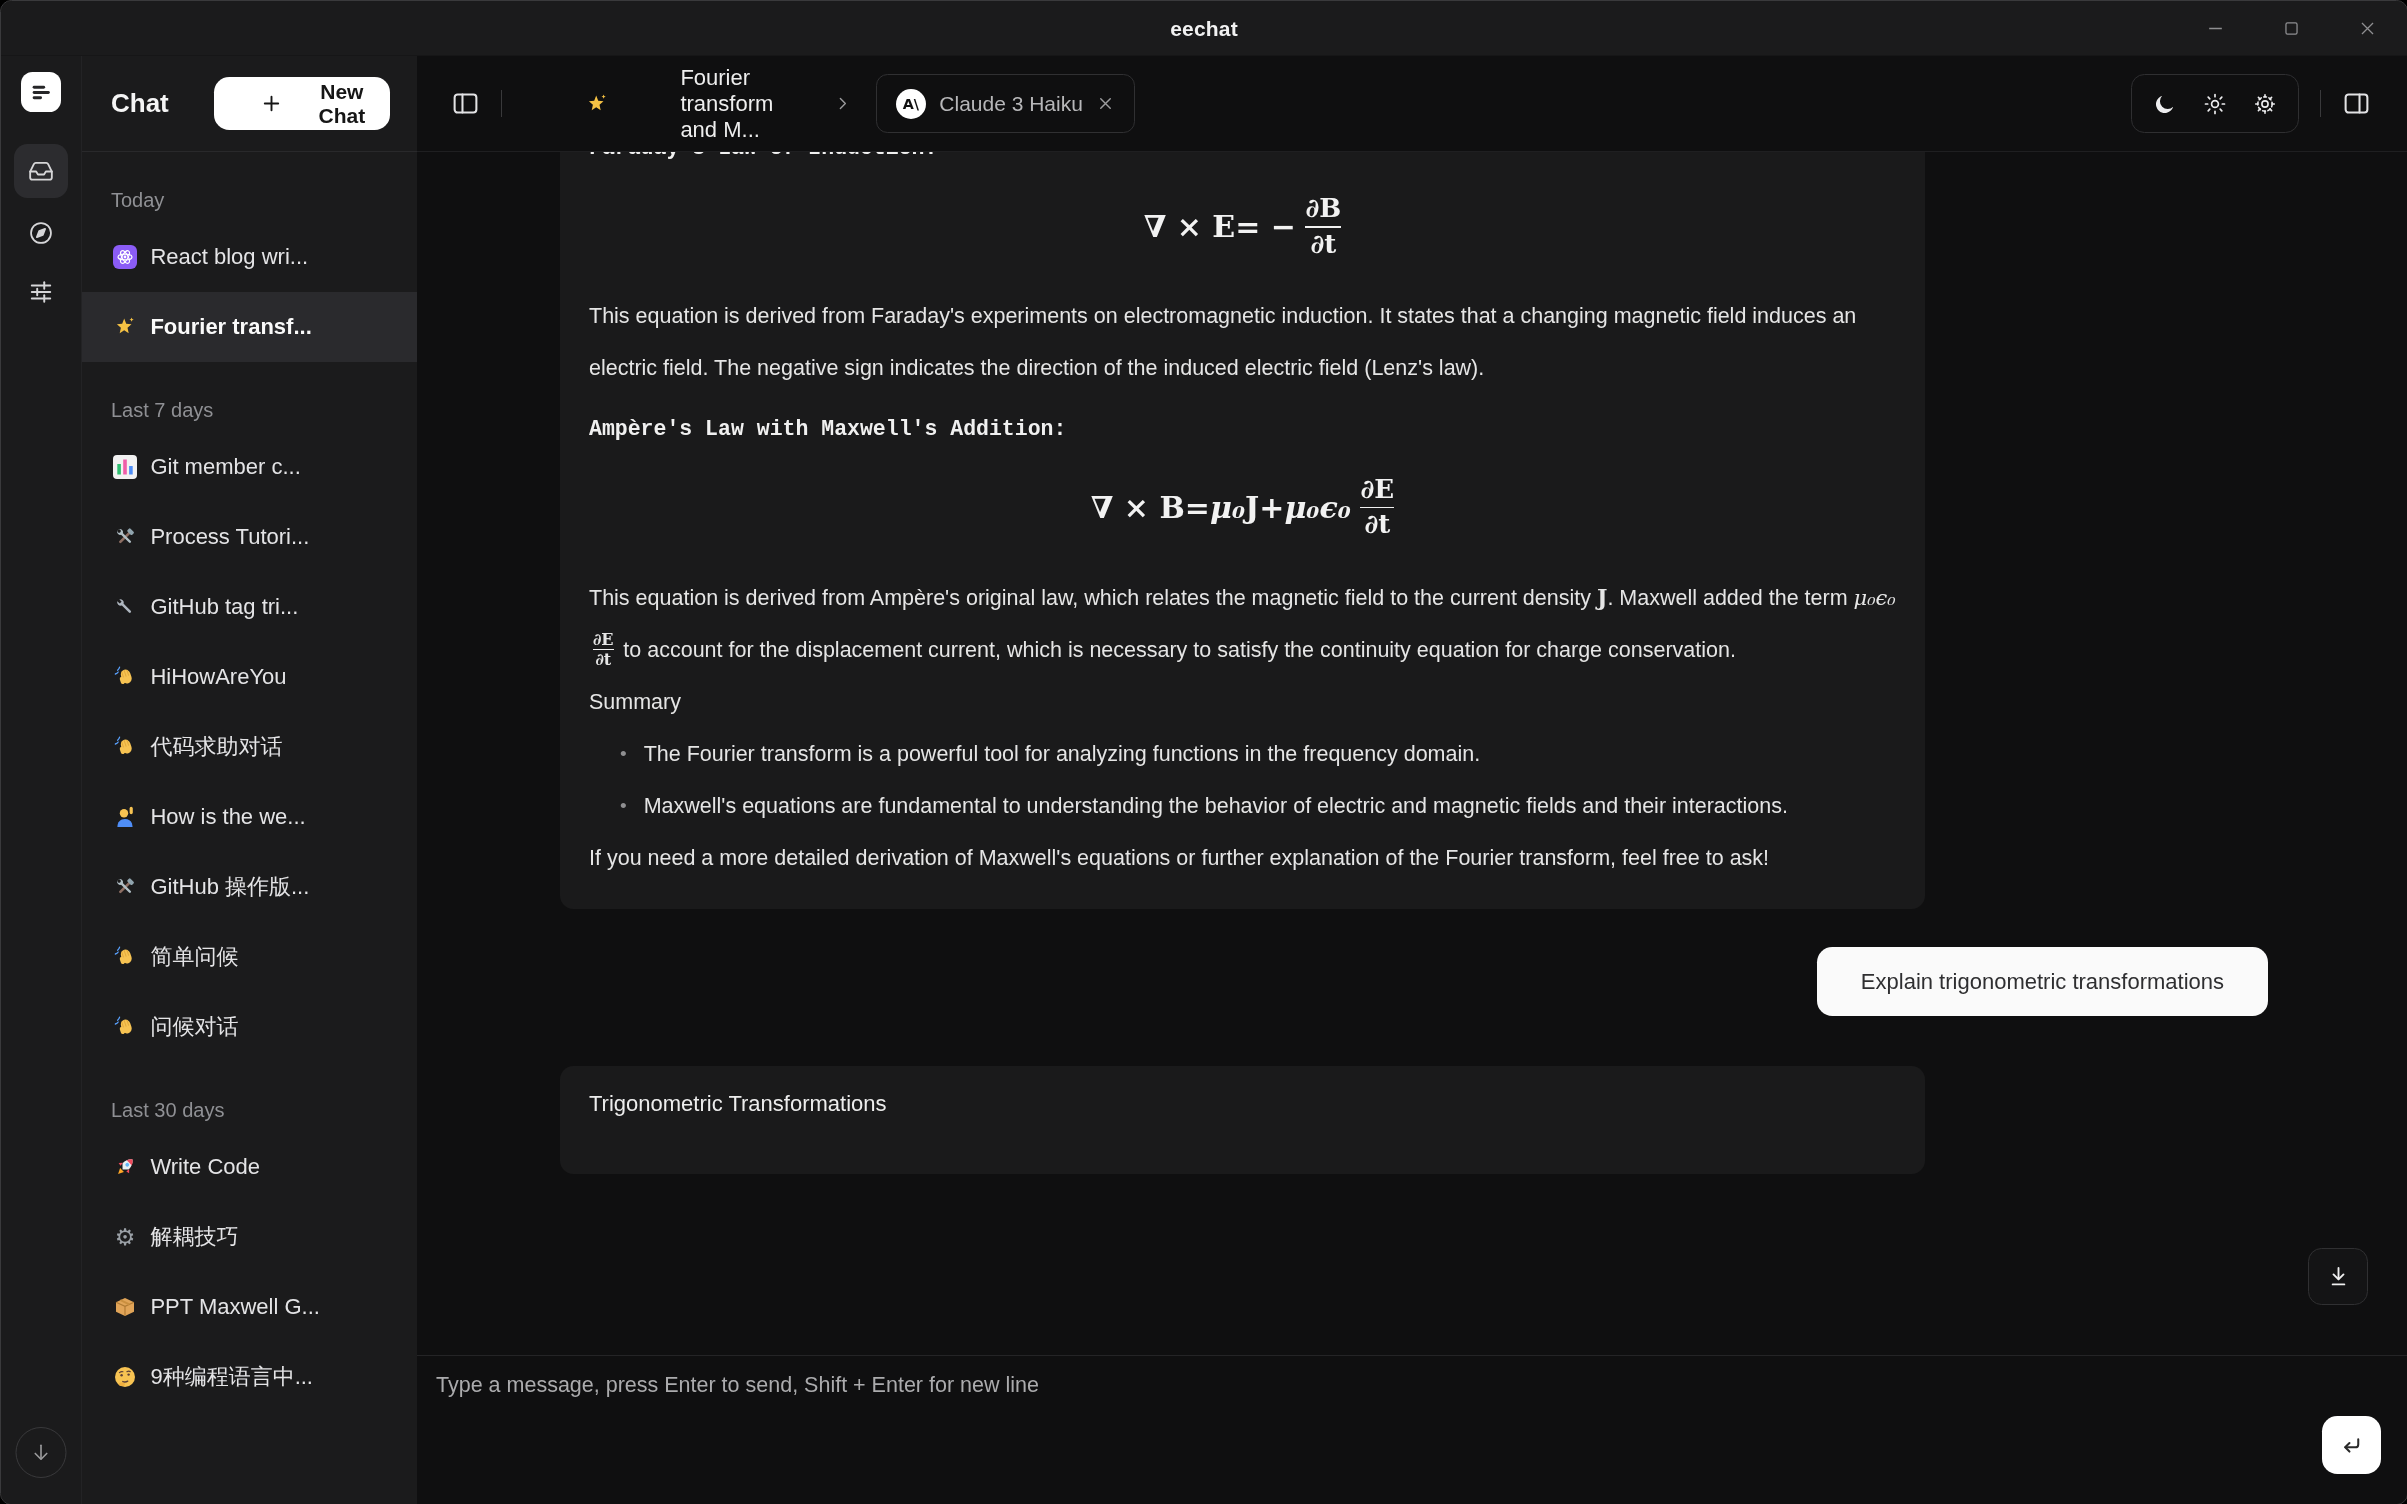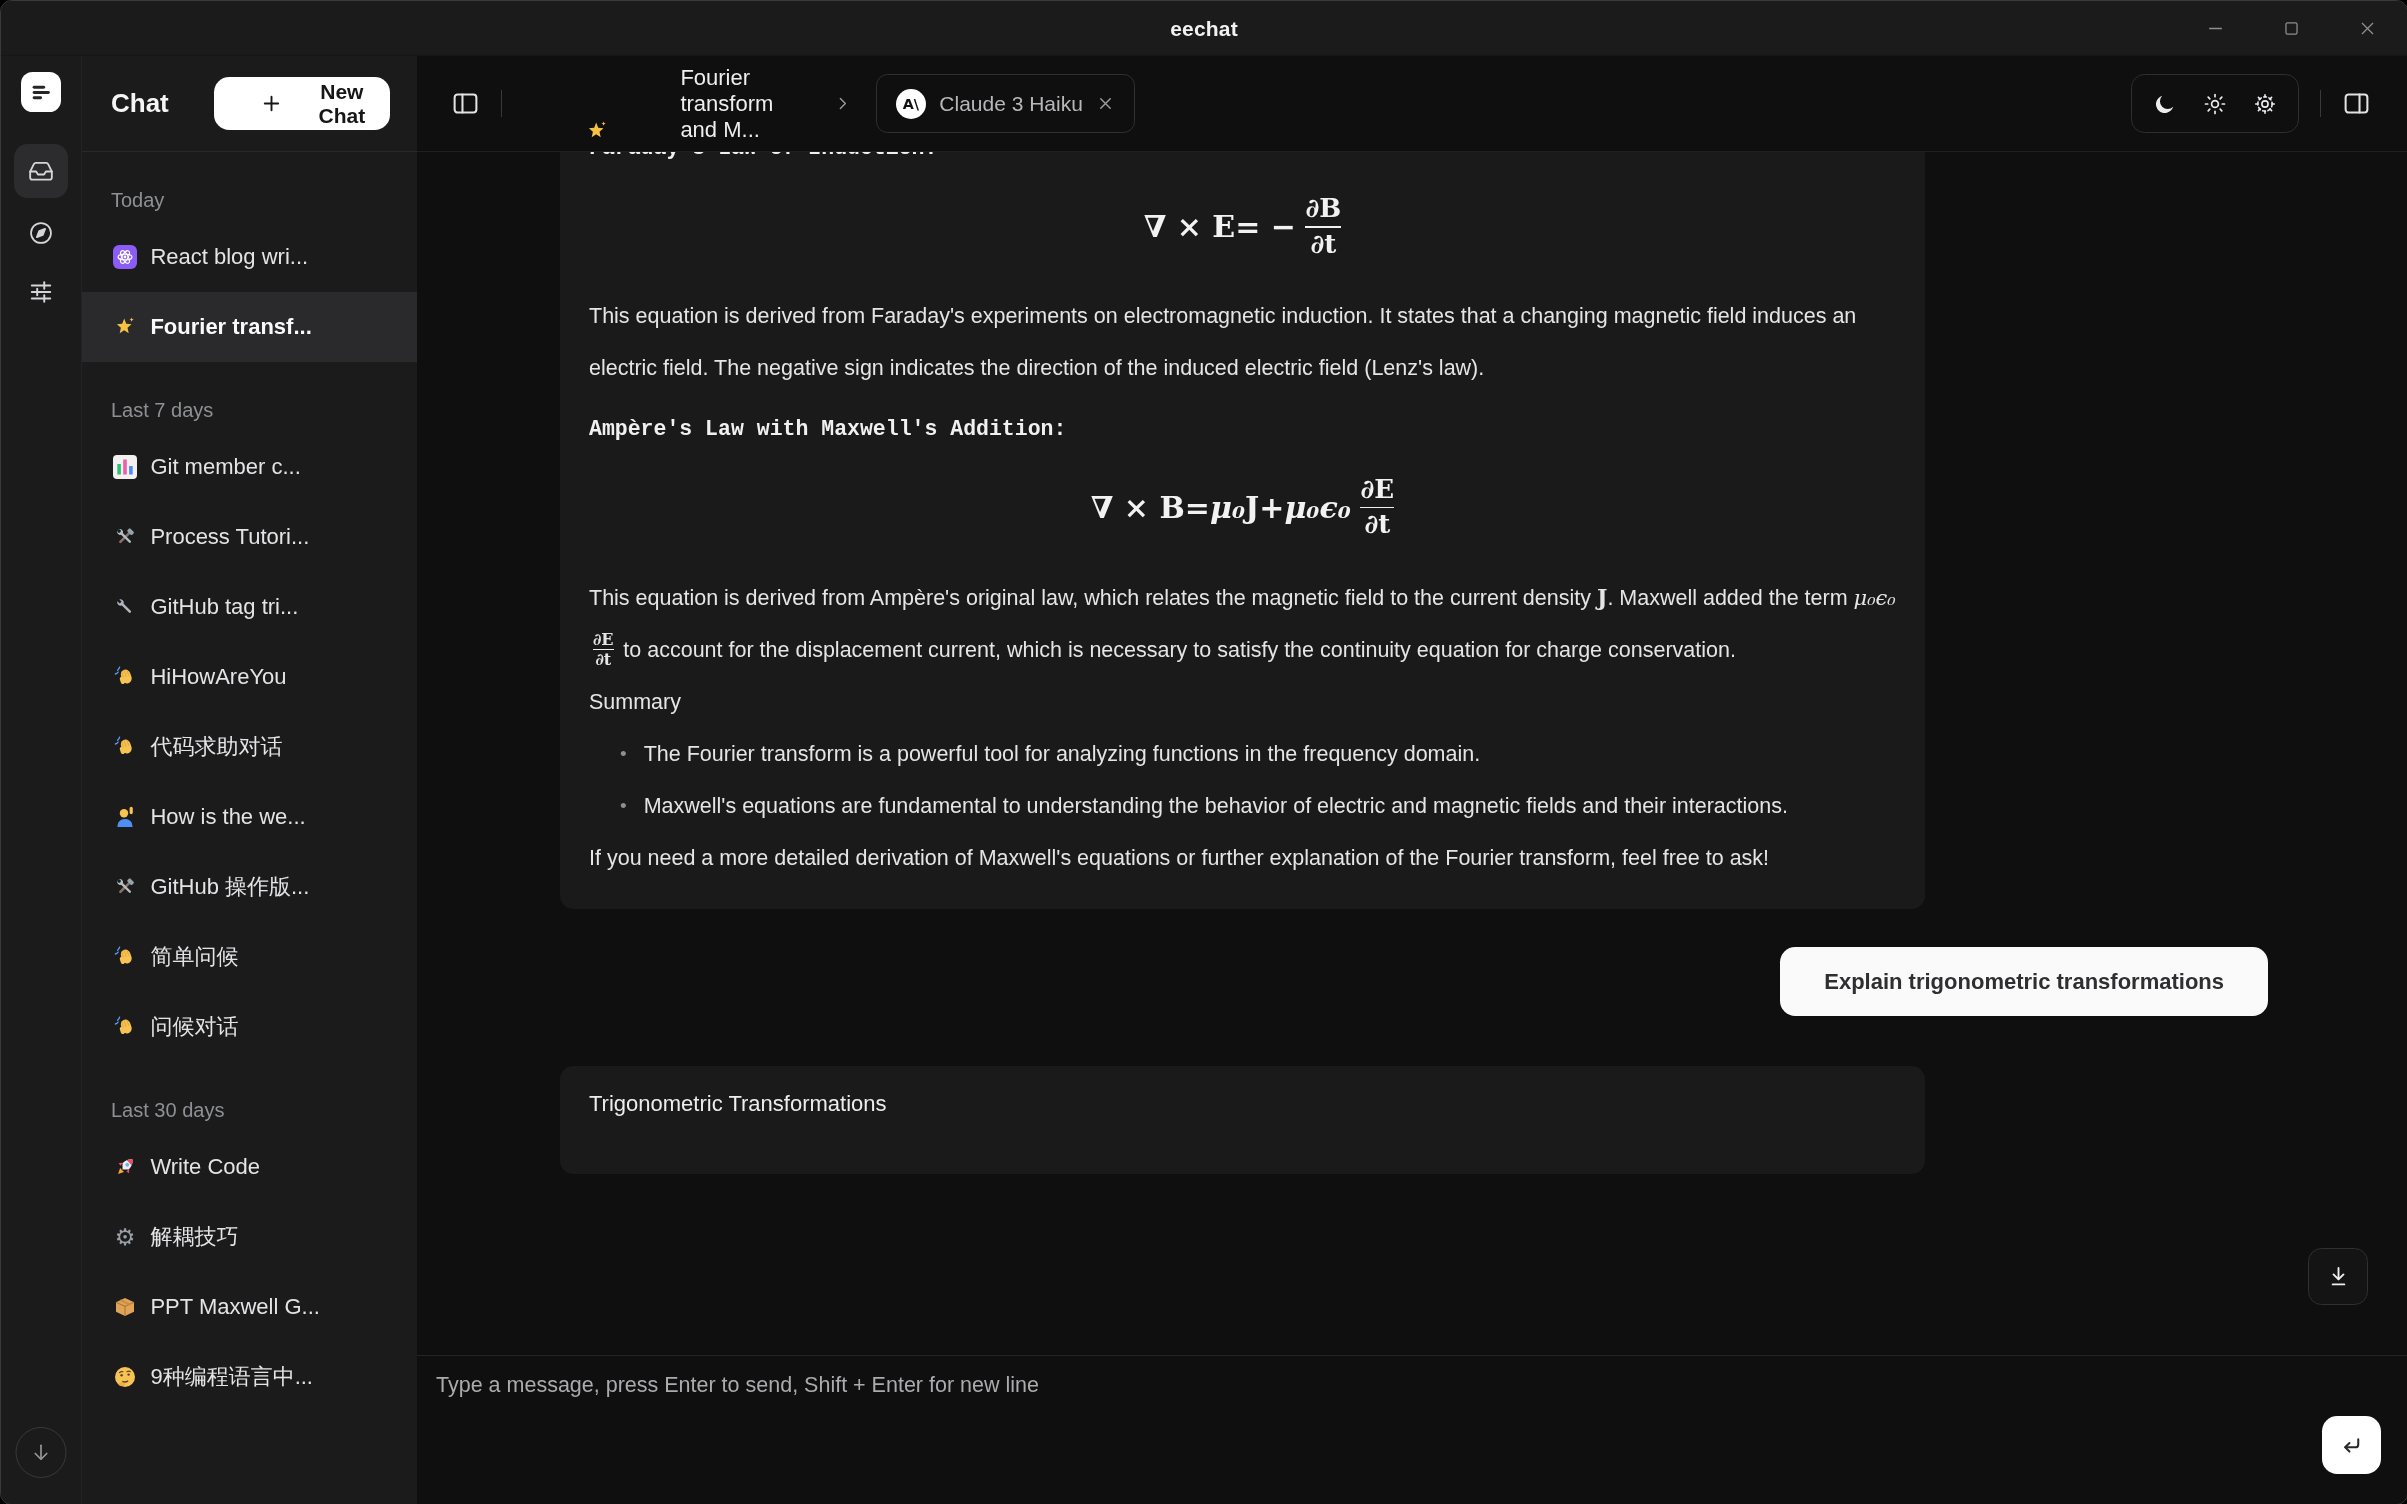--- a/index.html
+++ b/index.html
@@ -64,21 +64,21 @@
   .chat-row.active .row-label { font-weight:700; color:#fafafa; }
   .char-icon { font-family:"DejaVu Sans", sans-serif; font-size:23px; line-height:1; }
 
   
   .main { position:relative; flex:1; min-width:0; background:#0f0f10; display:flex; flex-direction:column; }
 
   .tabbar { height:96px; flex:0 0 96px; display:flex; align-items:center; padding:0 36px 0 34px; border-bottom:1px solid #1f1f21; }
   .icon-btn { display:flex; align-items:center; justify-content:center; color:#e2e2e4; background:none; border:none; }
   .icon-btn svg { width:29px; height:29px; }
   .v-divider { width:1px; height:27px; background:#39393b; margin:0 21px; }
-  .tab-item { display:flex; align-items:flex-end; gap:9.6px; }
+  .tab-item { display:flex; align-items:center; gap:9.6px; }
   .tab-item .emoji svg { width:24px; height:24px; }
   .tab-title { font-size:22px; color:#eeeeee; }
   .tab-chevron { margin-left:23px; color:#9a9a9c; display:flex; }
   .tab-chevron svg { width:17px; height:17px; }
   .model-pill { margin-left:25px; height:59px; padding:0 19px; border:1px solid #303032; border-radius:11.5px;
                 display:flex; align-items:center; gap:13.4px; background:transparent; }
   .model-logo { width:30px; height:30px; border-radius:50%; background:#fff; color:#111;
                 display:flex; align-items:center; justify-content:center;
                 font-size:14.3px; font-weight:700; font-family:"DejaVu Sans", sans-serif; }
   .model-name { font-size:21px; color:#b7b7b9; }
@@ -114,21 +114,21 @@
   .para .frac { display:inline-flex; flex-direction:column; align-items:center; vertical-align:middle; margin:0 3.8px; position:relative; top:-1.9px; }
   .para .frac .num, .para .frac .den { font-size:16px; line-height:1.2; font-family:"DejaVu Serif","DejaVu Sans",serif; font-weight:700; }
   .para .frac .bar { height:1.4px; }
 
   .bullet-row { display:flex; gap:17px; padding-left:31px; }
   .bullet-row .dot { color:#8f8f91; line-height:52px; font-size:19px; }
   .bullet-row .btext { flex:1; font-size:21.5px; line-height:52px; color:#e5e5e5; }
 
   .user-row { display:flex; justify-content:flex-end; margin-top:38px; }
   .user-bubble { background:#fafafa; color:#2f2f31; border-radius:15.3px; height:69px;
-                 display:flex; align-items:center; padding:0 44px; font-size:22px;font-weight:bold; }
+                 display:flex; align-items:center; padding:0 44px; font-size:22px; }
 
   .assistant-bubble-2 { width:1365px; margin-top:50px; padding:25px 29px 57px 29px; }
   .section-title { font-size:22px; color:#ededed; }
 
   .scroll-bottom-btn { position:absolute; right:39px; top:1192px; width:60px; height:57px;
                        background:#141415; border:1px solid #303032; border-radius:13.4px;
                        display:flex; align-items:center; justify-content:center; color:#f0f0f0; }
   .scroll-bottom-btn svg { width:25px; height:25px; }
 
   

